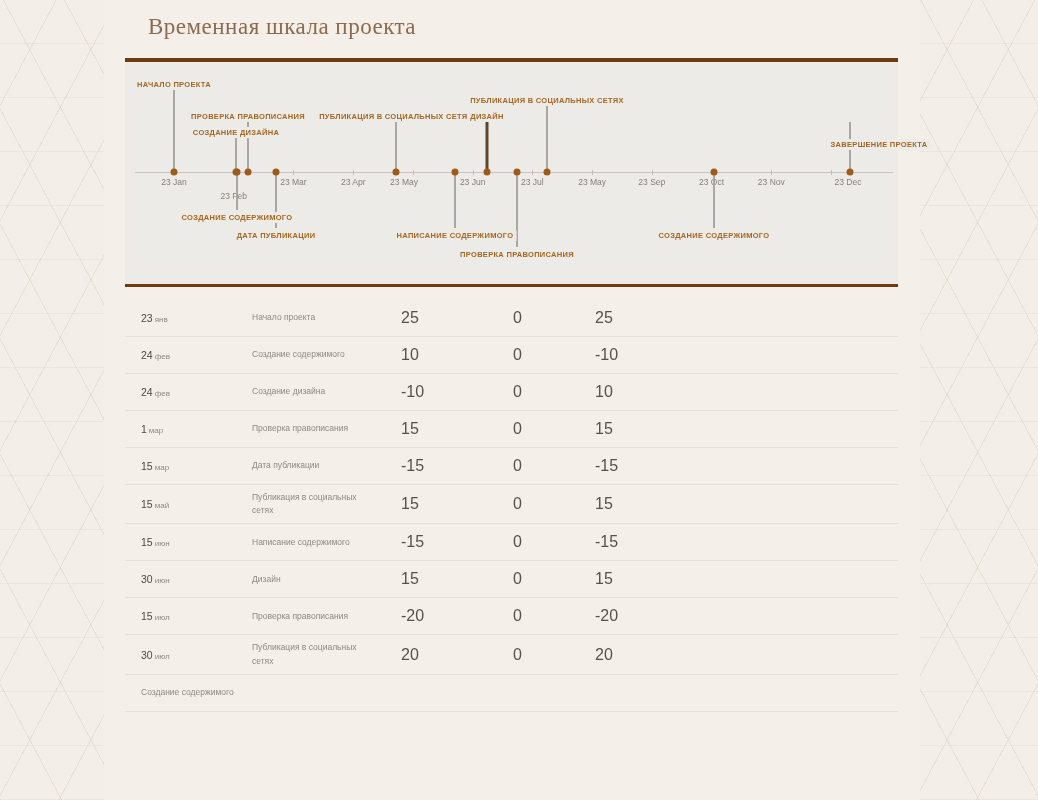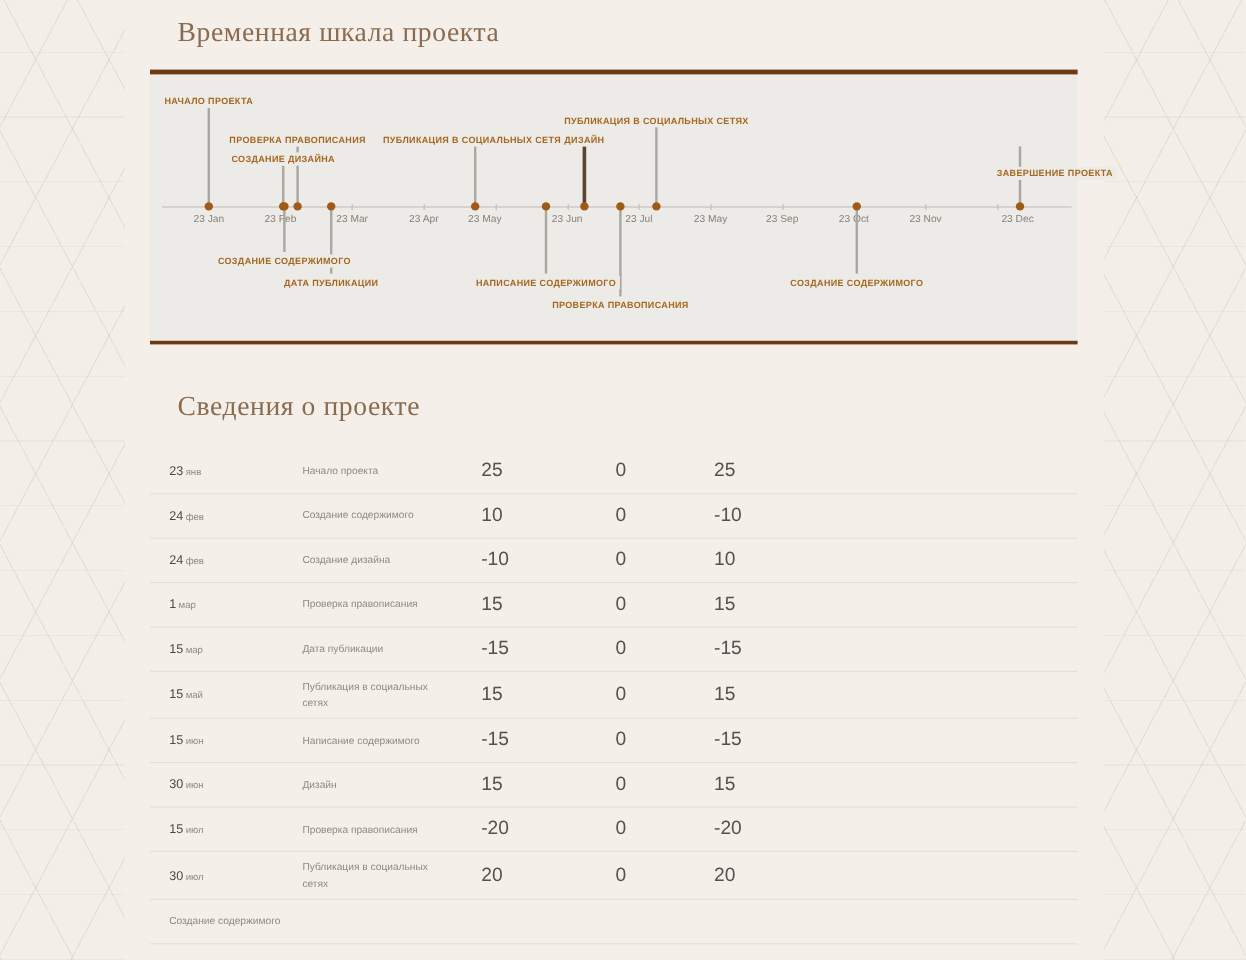--- a/index.html
+++ b/index.html
@@ -98,21 +98,21 @@
 <div class="content">
 
   <div class="doc-title title1">Временная шкала проекта</div>
 
   <div class="chart-panel">
     <div class="axis-line"></div>
 
   <div class="axis-tick" style="left: 49px;"></div>
       <div class="axis-tick-label" style="left: 49px;">23 Jan</div>
       <div class="axis-tick" style="left: 108.73px;"></div>
-      <div class="axis-tick-label" style="left: 108.73px;">23 Feb</div>
+      <div class="axis-tick-label" style="left: 108.73px; margin-top: 14px;">23 Feb</div>
       <div class="axis-tick" style="left: 168.46px;"></div>
       <div class="axis-tick-label" style="left: 168.46px;">23 Mar</div>
       <div class="axis-tick" style="left: 228.19px;"></div>
       <div class="axis-tick-label" style="left: 228.19px;">23 Apr</div>
       <div class="axis-tick" style="left: 287.92px;"></div>
       <div class="axis-tick-label" style="left: 279px;">23 May</div>
       <div class="axis-tick" style="left: 347.65px;"></div>
       <div class="axis-tick-label" style="left: 347.65px;">23 Jun</div>
       <div class="axis-tick" style="left: 407.38px;"></div>
       <div class="axis-tick-label" style="left: 407.38px;">23 Jul</div>
@@ -157,21 +157,20 @@
       <div class="ms-dot" style="left: 362px; top: 110px;"></div>
       <div class="ms-dot" style="left: 422px; top: 110px;"></div>
       <div class="ms-dot" style="left: 725px; top: 110px;"></div>
       <div class="ms-dot" style="left: 112px; top: 110px;"></div>
       <div class="ms-dot" style="left: 151px; top: 110px;"></div>
       <div class="ms-dot" style="left: 330px; top: 110px;"></div>
       <div class="ms-dot" style="left: 392px; top: 110px;"></div>
       <div class="ms-dot" style="left: 589px; top: 110px;"></div>
     </div>
 
-  <div class="doc-title title2">Сведения о проекте</div>
 
   <div class="ptable">
     <div class="t-body">
         <div class="t-row">
           <div class="c-date"><span>23</span><span class="mon">янв</span></div>
           <div class="c-mile">Начало проекта</div>
           <div class="c-val v1">25</div>
           <div class="c-val v2">0</div>
           <div class="c-val v3">25</div>
           <div class="c-notes"></div>

